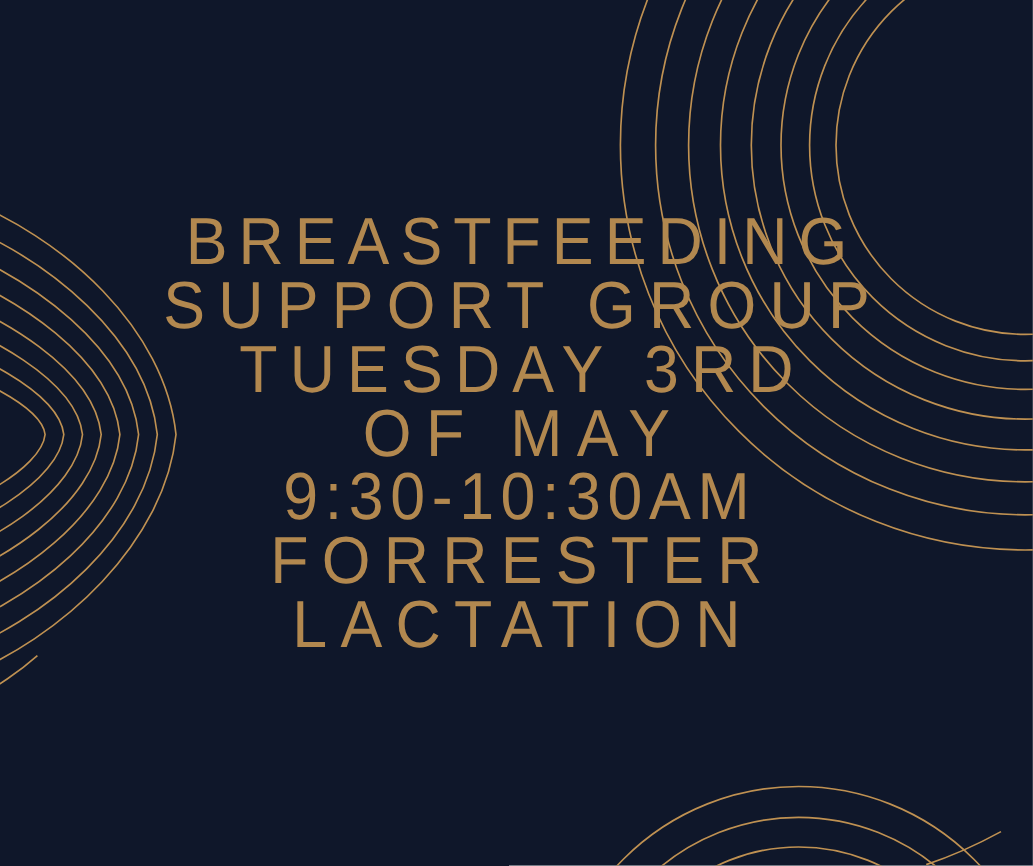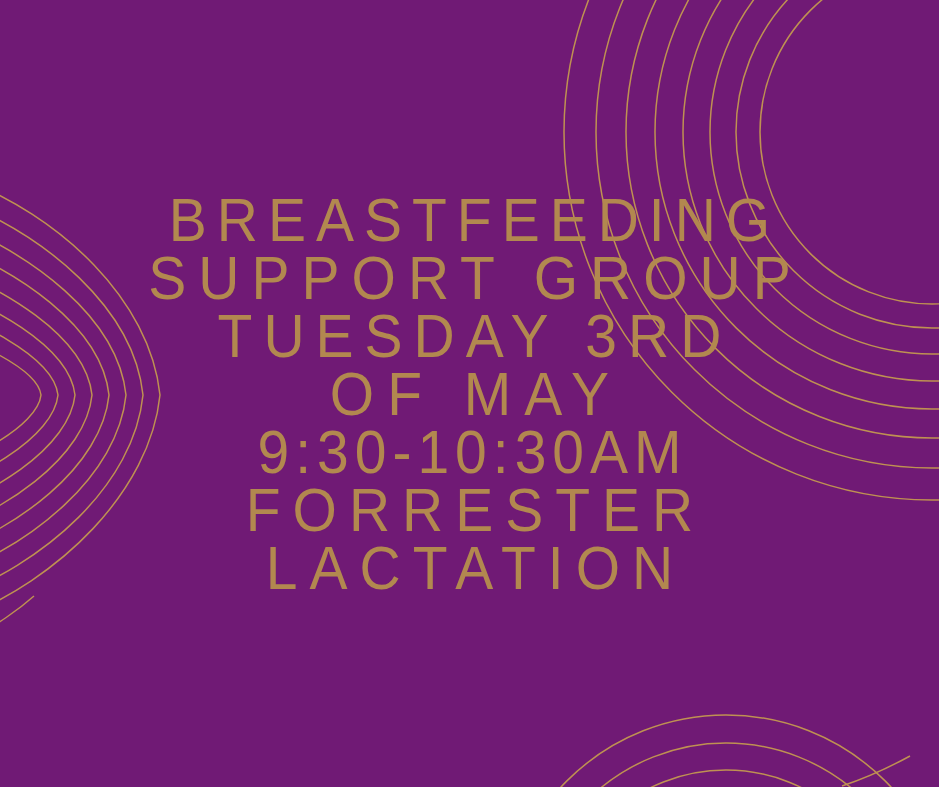--- a/index.html
+++ b/index.html
@@ -7,21 +7,21 @@
     margin: 0;
     padding: 0;
     background: #ffffff;
   }
 
   #poster {
     position: relative;
     width: 939px;
     height: 787px;
     overflow: hidden;
-    background: #701a75;
+    background: #0f172a;
     font-family: "Liberation Sans", sans-serif;
   }
 
   
   #decor {
     position: absolute;
     inset: 0;
     width: 939px;
     height: 787px;
     pointer-events: none;

